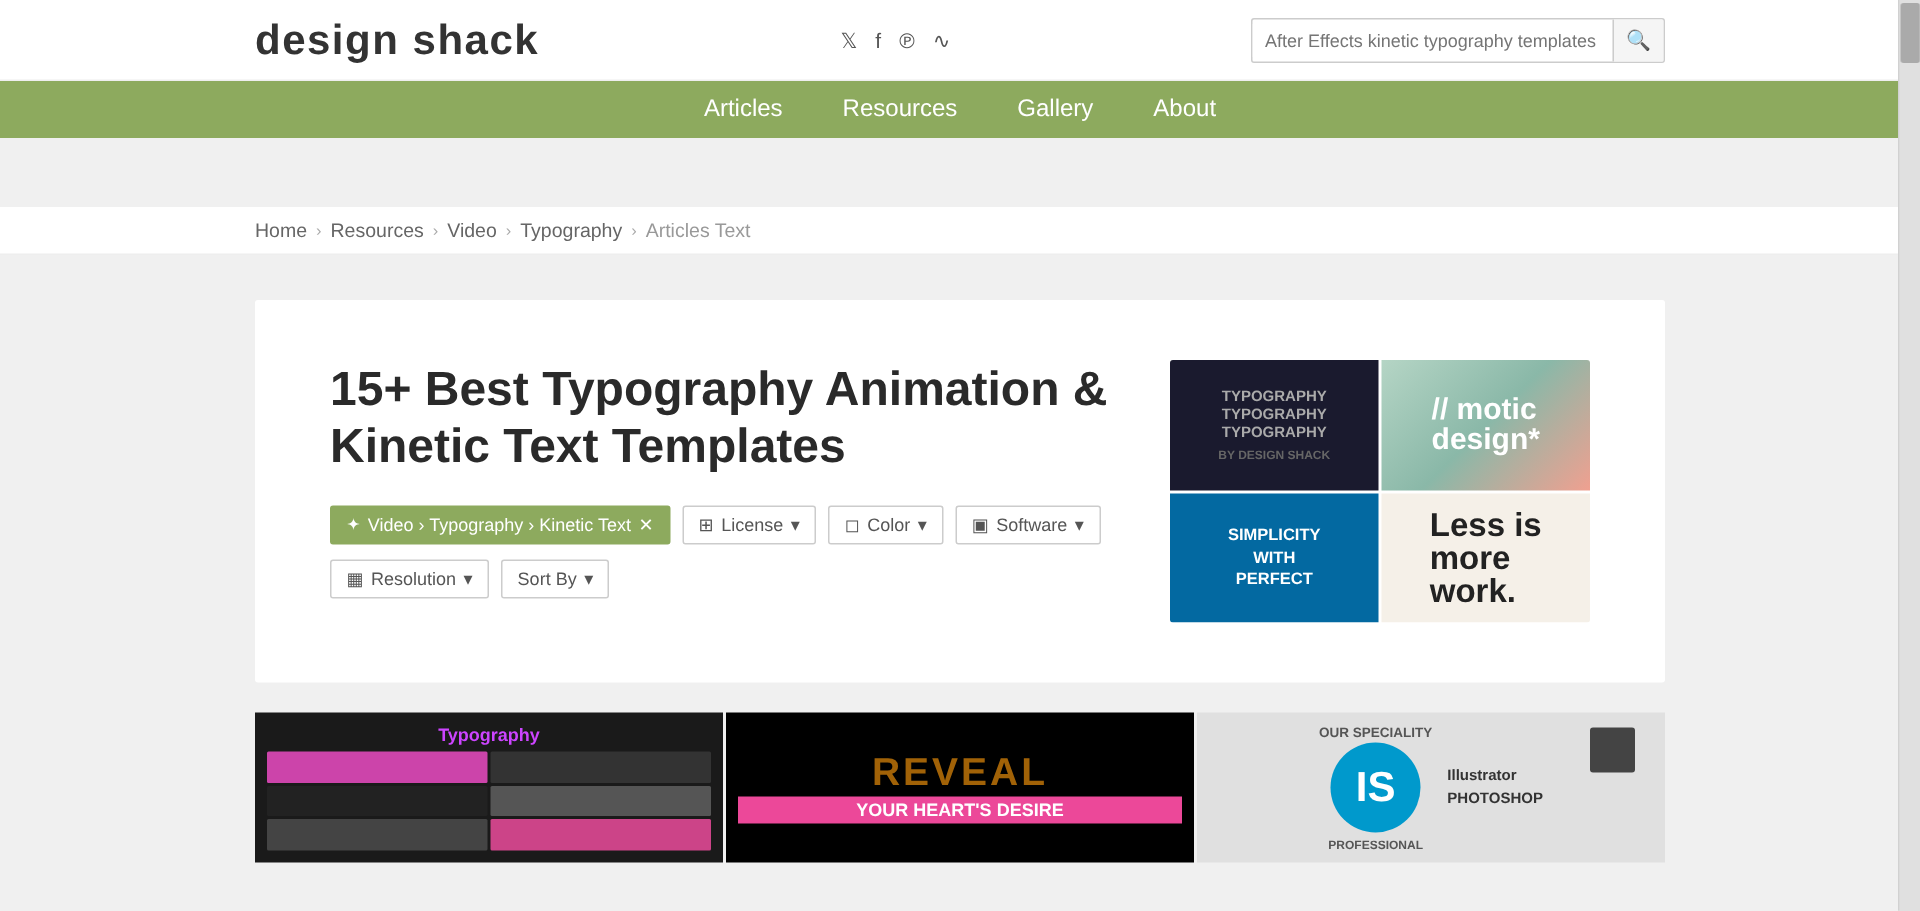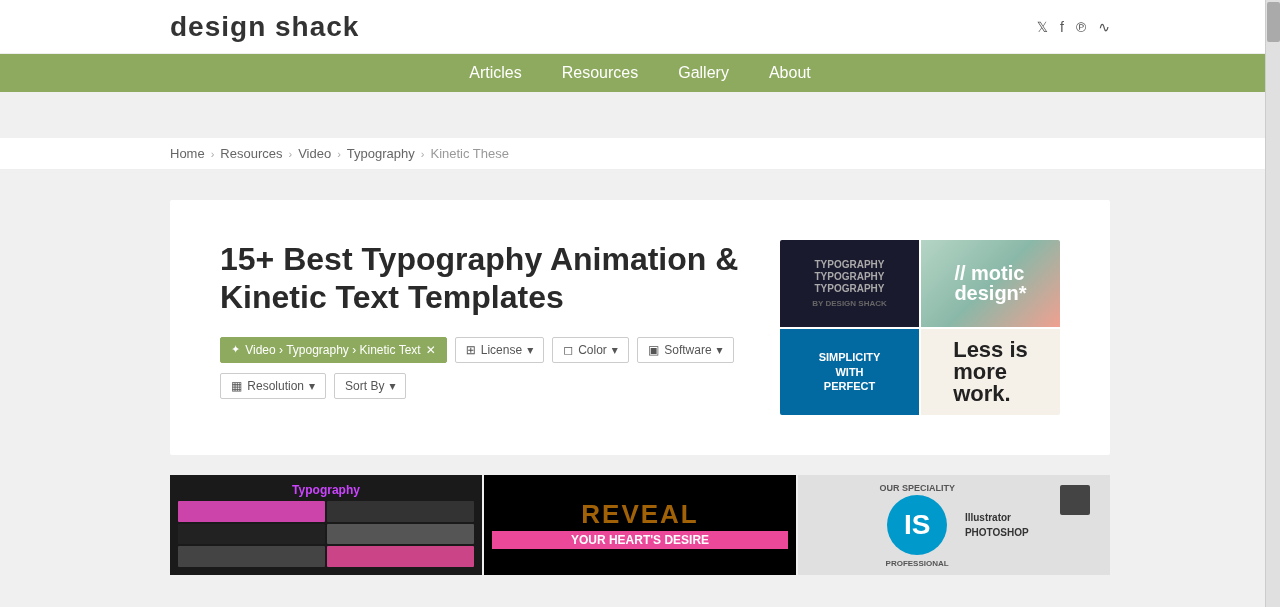--- a/index.html
+++ b/index.html
@@ -325,39 +325,43 @@
     <span>design </span><span style="font-weight:700">shack</span>
   </div>
 
   <div id="social-icons">
     <a class="social-icon">𝕏</a>
     <a class="social-icon">f</a>
     <a class="social-icon">℗</a>
     <a class="social-icon">∿</a>
   </div>
 
+  <div id="search-bar">
+    <input id="search-input" type="text" placeholder="After Effects kinetic typography templates" style="">
+    <button id="search-btn">🔍</button>
+  </div>
 </div>
 
 <nav id="nav">
   <a class="nav-item">Articles</a>
   <a class="nav-item">Resources</a>
   <a class="nav-item">Gallery</a>
   <a class="nav-item">About</a>
 </nav>
 
 <div id="breadcrumb">
   <a class="breadcrumb-link">Home</a>
   <span class="breadcrumb-separator">›</span>
   <a class="breadcrumb-link">Resources</a>
   <span class="breadcrumb-separator">›</span>
   <a class="breadcrumb-link">Video</a>
   <span class="breadcrumb-separator">›</span>
   <a class="breadcrumb-link">Typography</a>
   <span class="breadcrumb-separator">›</span>
-  <span class="breadcrumb-current">Kinetic These</span>
+  <span class="breadcrumb-current">Articles Text</span>
 </div>
 
 <div id="main">
   <div id="content-box">
 
     <div id="content-left">
       <h1 id="page-title">15+ Best Typography Animation &amp; Kinetic Text Templates</h1>
 
 
       <div id="filters">

